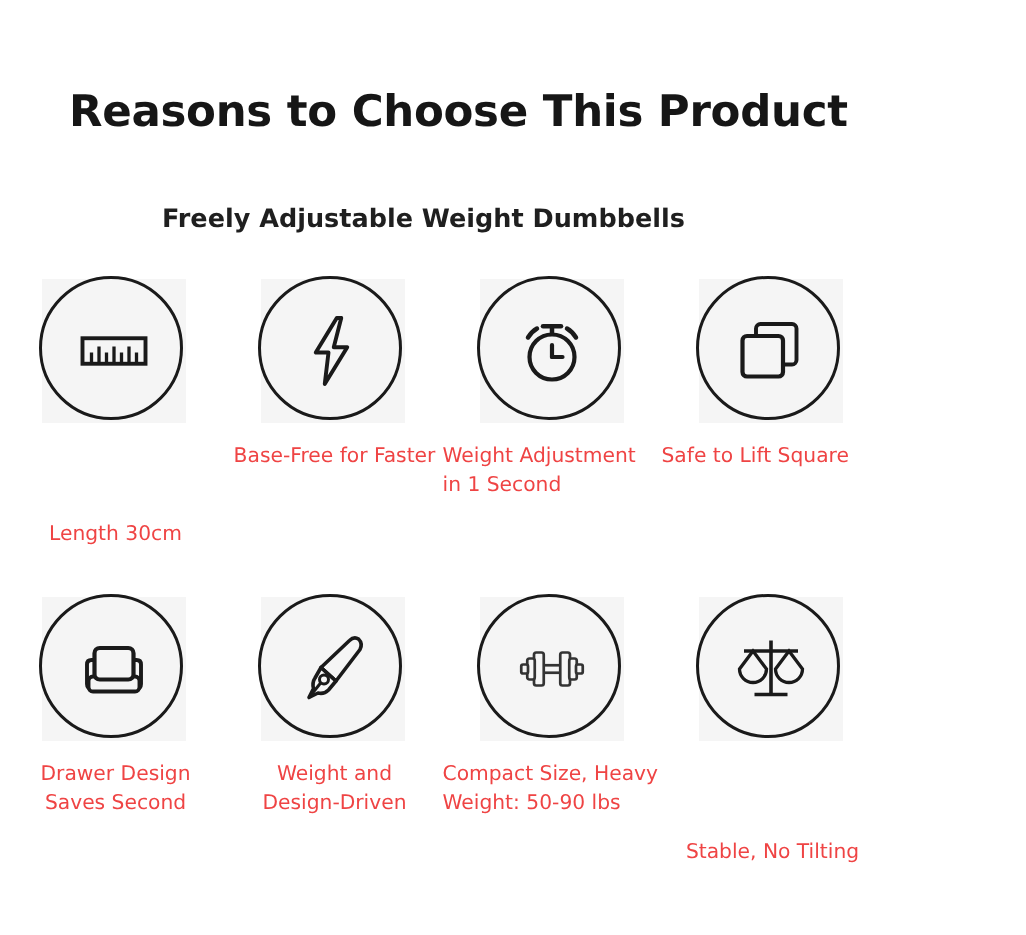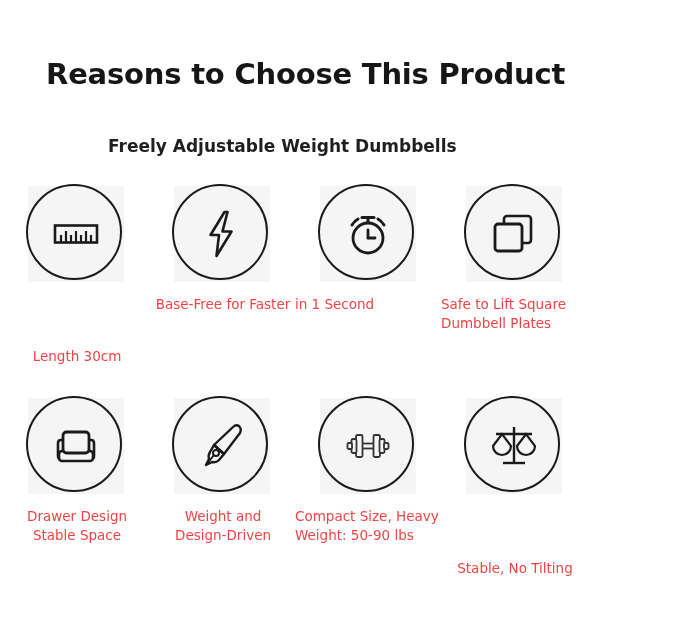--- a/index.html
+++ b/index.html
@@ -159,54 +159,54 @@
           <circle cx="25" cy="29" r="15" fill="none" stroke="#1a1a1a" stroke-width="2.8"></circle>
           <line x1="25" y1="29" x2="25" y2="21" stroke="#1a1a1a" stroke-width="2.8" stroke-linecap="round"></line>
           <line x1="25" y1="29" x2="32" y2="29" stroke="#1a1a1a" stroke-width="2.8" stroke-linecap="round"></line>
           <line x1="25" y1="14" x2="25" y2="9" stroke="#1a1a1a" stroke-width="3"></line>
           <line x1="19" y1="8.5" x2="31" y2="8.5" stroke="#1a1a1a" stroke-width="3" stroke-linecap="round"></line>
           <path d="M9 16 Q11.5 12 15 10" fill="none" stroke="#1a1a1a" stroke-width="3" stroke-linecap="round"></path>
           <path d="M41 16 Q38.5 12 35 10" fill="none" stroke="#1a1a1a" stroke-width="3" stroke-linecap="round"></path>
         </svg>
       </div>
       <div class="caption cap-a lead-left wide">
+        <div>Weight Adjustment</div>
         <div>in 1 Second</div>
       </div>
     </div>
 
     <div class="cell cell-3">
       <div class="tile">
         <div class="ring"></div>
         <svg viewBox="0 0 50 50">
           <rect x="15" y="7" width="27" height="27" rx="3" fill="#f5f5f5" stroke="#1a1a1a" stroke-width="2.6"></rect>
           <rect x="6" y="15" width="27" height="27" rx="3" fill="#f5f5f5" stroke="#1a1a1a" stroke-width="2.8"></rect>
         </svg>
       </div>
       <div class="caption cap-a lead-left wide">
         <div>Safe to Lift Square</div>
-        <div>Dumbbell Plates</div>
       </div>
     </div>
   </div>
 
   <div class="row row-2">
 
     <div class="cell cell-0">
       <div class="tile">
         <div class="ring"></div>
         <svg viewBox="0 0 50 50">
           <path d="M7 22 Q7 19 10 19 L14 19 L14 35 Q14 38 11 38 L10 38 Q7 38 7 35 Z" fill="#f5f5f5" stroke="#1a1a1a" stroke-width="2.6" stroke-linejoin="round"></path>
           <path d="M43 22 Q43 19 40 19 L36 19 L36 35 Q36 38 39 38 L40 38 Q43 38 43 35 Z" fill="#f5f5f5" stroke="#1a1a1a" stroke-width="2.6" stroke-linejoin="round"></path>
           <rect x="8" y="30" width="34" height="10" rx="3" fill="#f5f5f5" stroke="#1a1a1a" stroke-width="2.6"></rect>
           <rect x="12" y="11" width="26" height="21" rx="3.5" fill="#f5f5f5" stroke="#1a1a1a" stroke-width="2.8"></rect>
         </svg>
       </div>
       <div class="caption cap-a">
         <div>Drawer Design</div>
-        <div>Stable Space</div>
+        <div>Saves Second</div>
       </div>
     </div>
 
     <div class="cell cell-1">
       <div class="tile">
         <div class="ring"></div>
         <svg viewBox="0 0 50 50">
           <path d="M42 5 Q45 8 43 12 L27 33 L17 24 L36 6 Q39 3 42 5 Z" fill="none" stroke="#1a1a1a" stroke-width="2.4" stroke-linejoin="round"></path>
           <path d="M17 24 L27 33 L22 39 Q19 42 15 41 L9 44 L12 38 Q11 34 13 31 Z" fill="none" stroke="#1a1a1a" stroke-width="2.4" stroke-linejoin="round"></path>
           <line x1="9" y1="44" x2="17" y2="34" stroke="#1a1a1a" stroke-width="2"></line>

